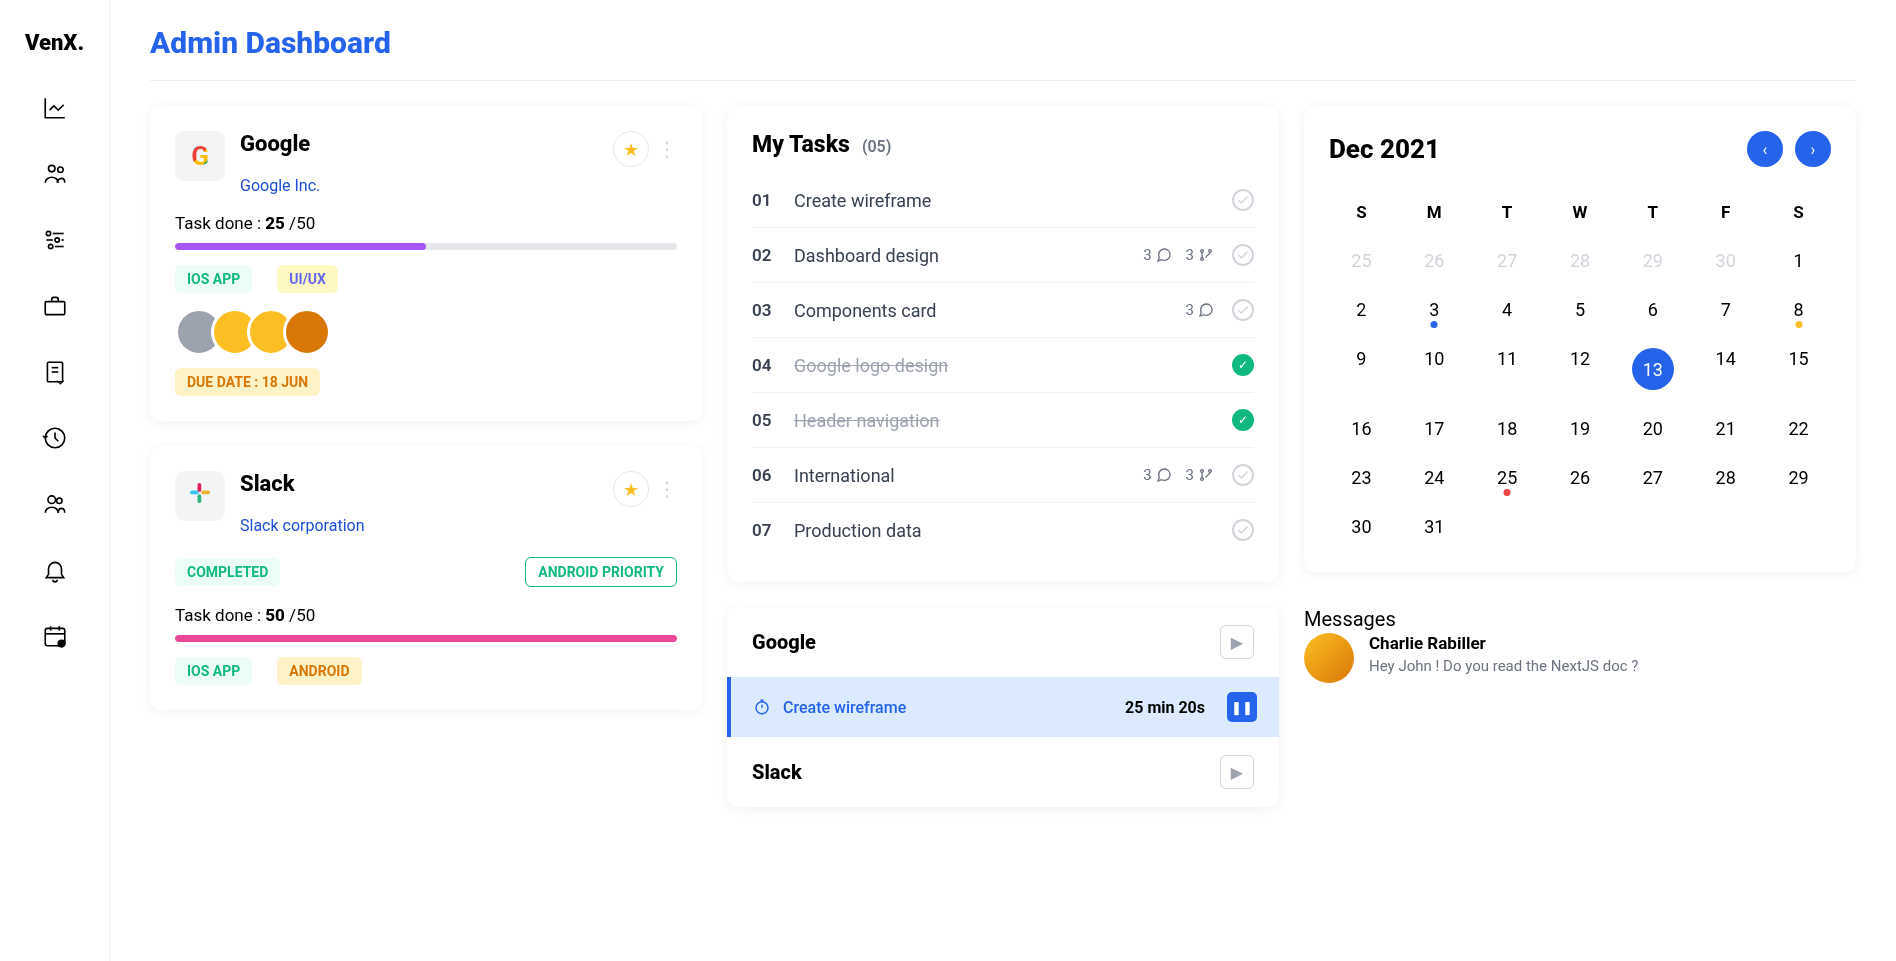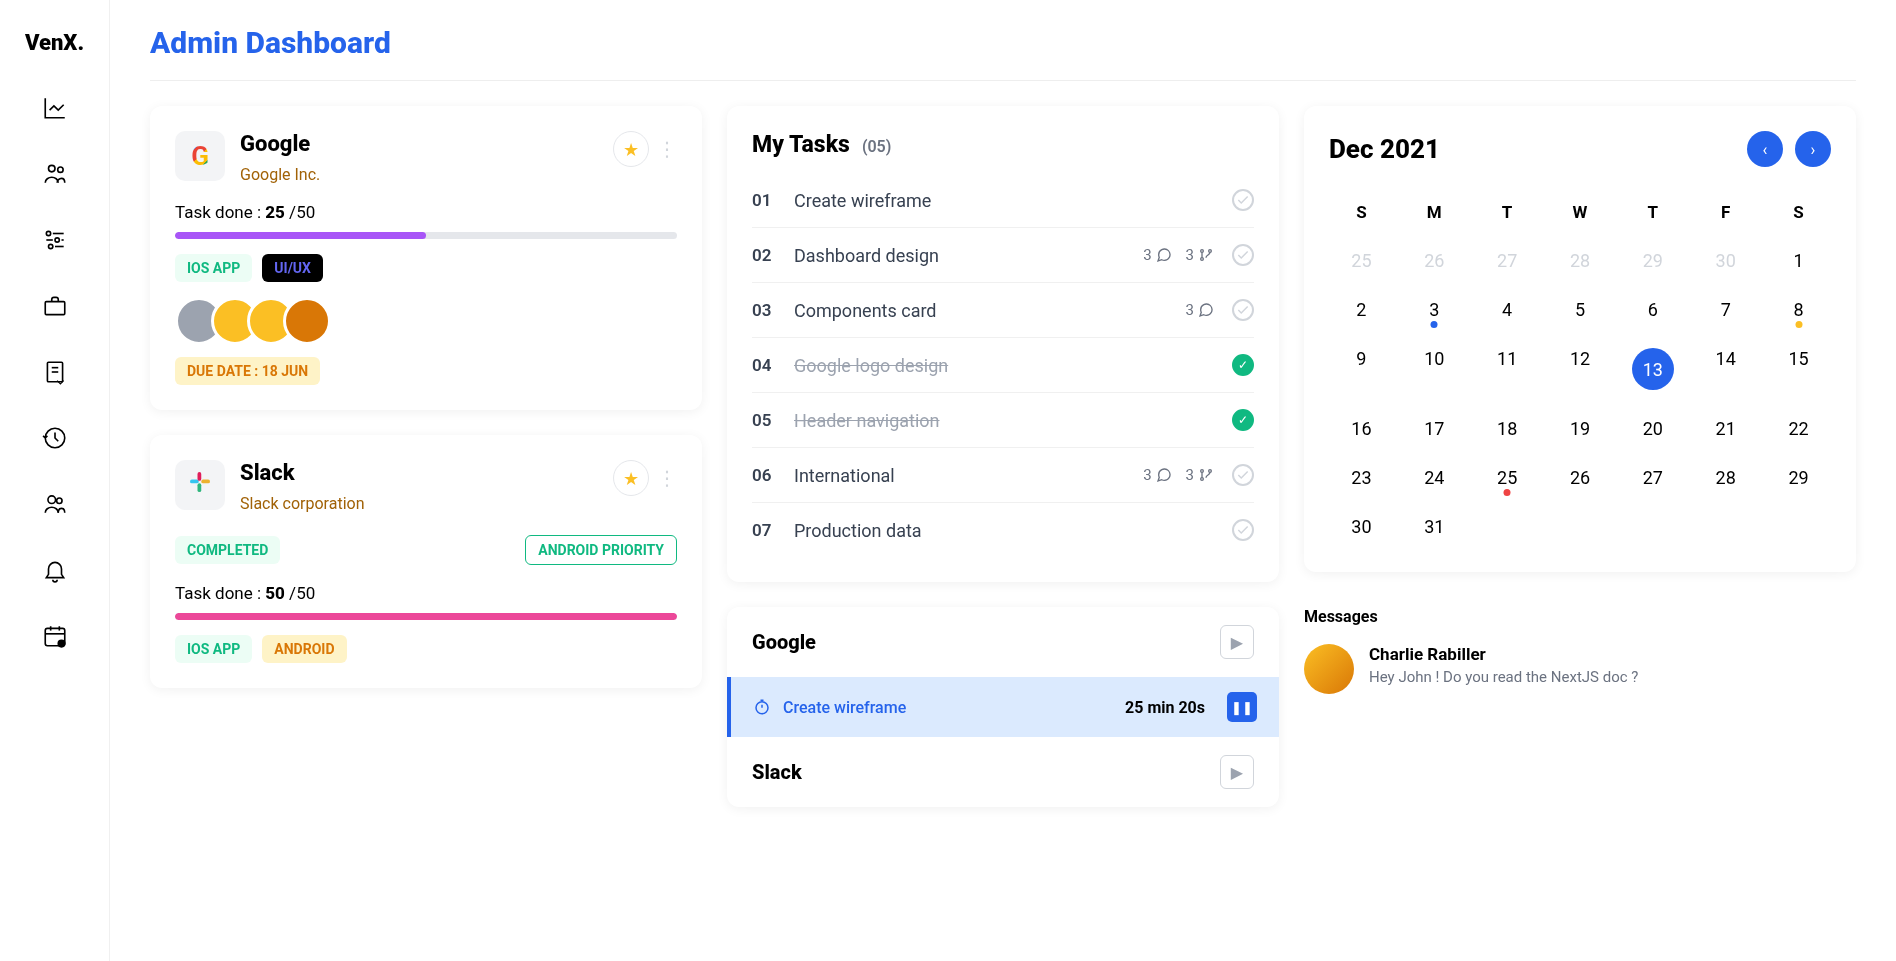--- a/index.html
+++ b/index.html
@@ -11,39 +11,39 @@
 .nav-item svg { width:26px; height:26px; stroke:#000; fill:none; stroke-width:1.5; }
 .main { flex:1; padding:25px 40px; }
 .page-title { font-size:30px; font-weight:800; color:#2563eb; }
 .divider { border:none; border-top:1px solid #eee; margin:20px 0 25px; }
 .cols { display:flex; gap:25px; }
 .col { flex:1; display:flex; flex-direction:column; gap:25px; }
 .card { background:#fff; border-radius:12px; box-shadow:0 2px 12px rgba(0,0,0,0.06); padding:25px; }
 .proj-head { display:flex; align-items:flex-start; gap:15px; }
 .proj-logo { width:50px; height:50px; border-radius:10px; background:#f3f4f6; display:flex; align-items:center; justify-content:center; font-size:26px; font-weight:bold; }
 .proj-title { font-size:22px; font-weight:800; }
-.proj-sub { color:#a16207; font-size:16px; margin-top:9px; }
+.proj-sub { color:#1d4ed8; font-size:16px; margin-top:20px; }
 .proj-actions { margin-left:auto; display:flex; align-items:center; gap:8px; }
 .star-btn { width:36px; height:36px; border-radius:50%; border:1px solid #e5e7eb; background:#fff; display:flex; align-items:center; justify-content:center; cursor:pointer; font-size:18px; color:#fbbf24; }
 .dots { color:#d1d5db; font-size:20px; cursor:pointer; line-height:0.5; }
 .row-sp { display:flex; justify-content:space-between; align-items:center; }
 .badge { padding:6px 12px; border-radius:6px; font-size:14px; font-weight:700; display:inline-block; }
 .b-gray { background:#e5e7eb; color:#6b7280; }
 .b-green-l { background:#ecfdf5; color:#10b981; }
 .b-red-o { border:1px solid #ef4444; color:#ef4444; background:transparent; }
 .b-green-o { border:1px solid #10b981; color:#10b981; background:transparent; }
 .b-ios { background:#ecfdf5; color:#10b981; }
-.b-uiux { background:#000000; color:#6366f1; }
+.b-uiux { background:#fef9c3; color:#6366f1; }
 .b-and { background:#fef3c7; color:#d97706; }
 .b-due { background:#fef3c7; color:#d97706; font-weight:700; }
 .taskdone { font-size:17px; margin-top:18px; }
 .taskdone b { font-weight:800; }
 .pbar { height:7px; background:#e5e7eb; border-radius:4px; margin-top:10px; overflow:hidden; }
 .pfill { height:100%; border-radius:4px; }
-.tags { display:flex; gap:10px; margin-top:15px; }
+.tags { display:flex; gap:25px; margin-top:15px; }
 .avatars { display:flex; margin-top:15px; }
 .avatar { width:48px; height:48px; border-radius:50%; border:3px solid #fff; margin-left:-12px; display:flex; align-items:center; justify-content:center; font-size:20px; }
 .avatar:first-child { margin-left:0; }
 .mytasks-h { display:flex; align-items:baseline; gap:12px; margin-bottom:15px; }
 .mytasks-h h2 { font-size:23px; font-weight:800; }
 .mytasks-h span { color:#6b7280; font-weight:600; }
 .task-row { display:flex; align-items:center; gap:18px; padding:16px 0; border-top:1px solid #f0f0f0; }
 .task-row:first-of-type { border-top:none; }
 .task-num { color:#374151; font-weight:600; font-size:17px; width:24px; }
 .task-name { font-size:18px; color:#374151; flex:1; }
@@ -64,21 +64,21 @@
 .cal-head { display:flex; align-items:center; justify-content:space-between; margin-bottom:25px; }
 .cal-head h2 { font-size:26px; font-weight:800; }
 .cal-nav { display:flex; gap:12px; }
 .cal-btn { width:36px; height:36px; border-radius:50%; background:#2563eb; color:#fff; border:none; display:flex; align-items:center; justify-content:center; cursor:pointer; font-size:16px; }
 .cal-grid { display:grid; grid-template-columns:repeat(7,1fr); gap:8px; text-align:center; }
 .cal-dow { font-weight:700; font-size:17px; padding:10px 0; }
 .cal-day { font-size:18px; padding:10px 0; position:relative; cursor:pointer; }
 .cal-day.faded { color:#d1d5db; }
 .cal-day.today span { background:#2563eb; color:#fff; width:42px; height:42px; border-radius:50%; display:inline-flex; align-items:center; justify-content:center; }
 .cal-dot { width:7px; height:7px; border-radius:50%; position:absolute; bottom:2px; left:50%; transform:translateX(-50%); }
-.msg-title { font-size:16px; font-weight:700; margin:10px 0 18px; }
+.msg-title { font-size:20px; font-weight:400; margin:10px 0 2px; }
 .msg-row { display:flex; gap:15px; align-items:flex-start; }
 .msg-av { width:50px; height:50px; border-radius:50%; background:linear-gradient(135deg,#fbbf24,#d97706); }
 .msg-name { font-weight:700; font-size:17px; }
 .msg-text { color:#6b7280; font-size:15px; margin-top:4px; }
 .google-g { background:linear-gradient(135deg,#4285f4 25%,#ea4335 25% 50%,#fbbc05 50% 75%,#34a853 75%); -webkit-background-clip:text; background-clip:text; color:transparent; font-weight:bold; }
 .slack-logo svg { width:30px; height:30px; }
 </style>
 </head>
 <body>
 

